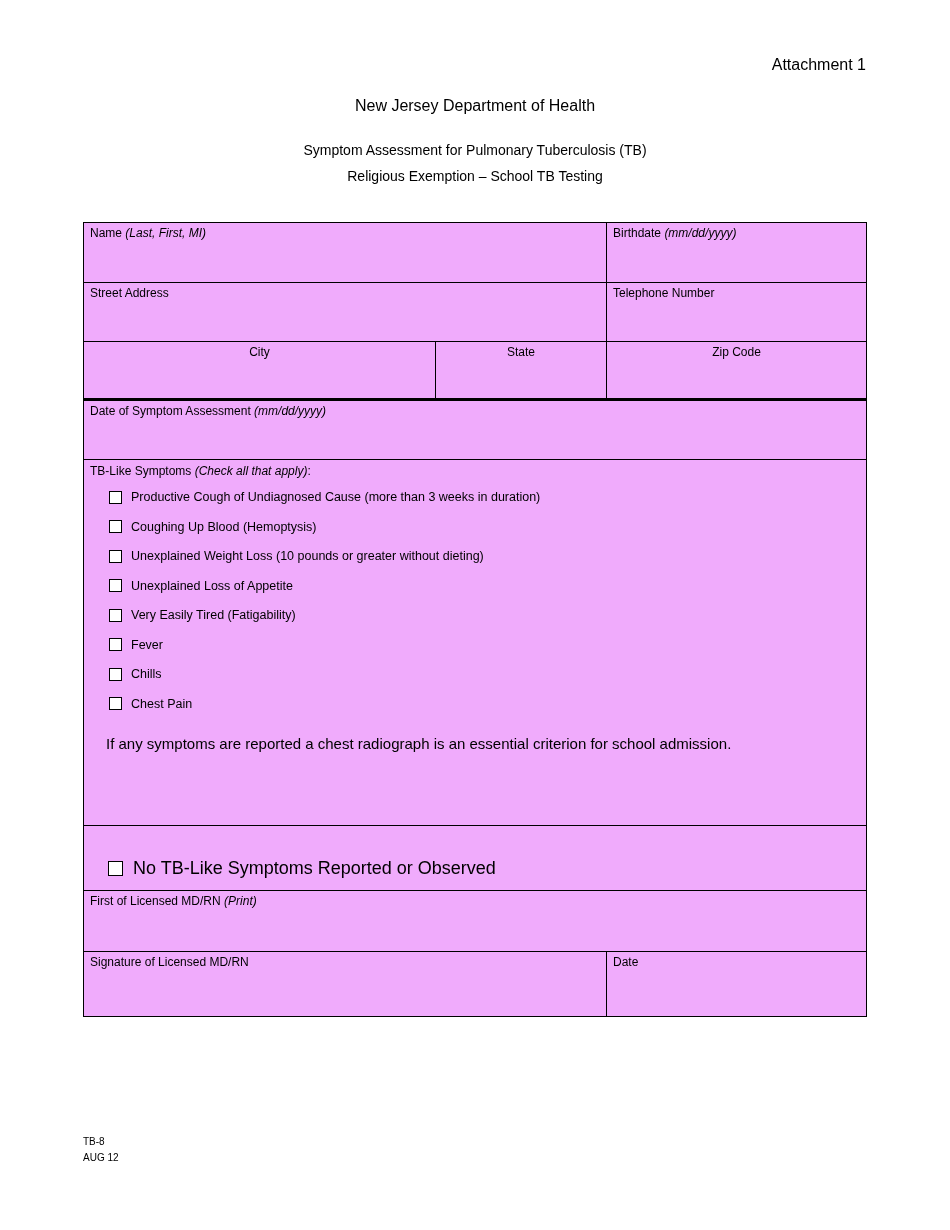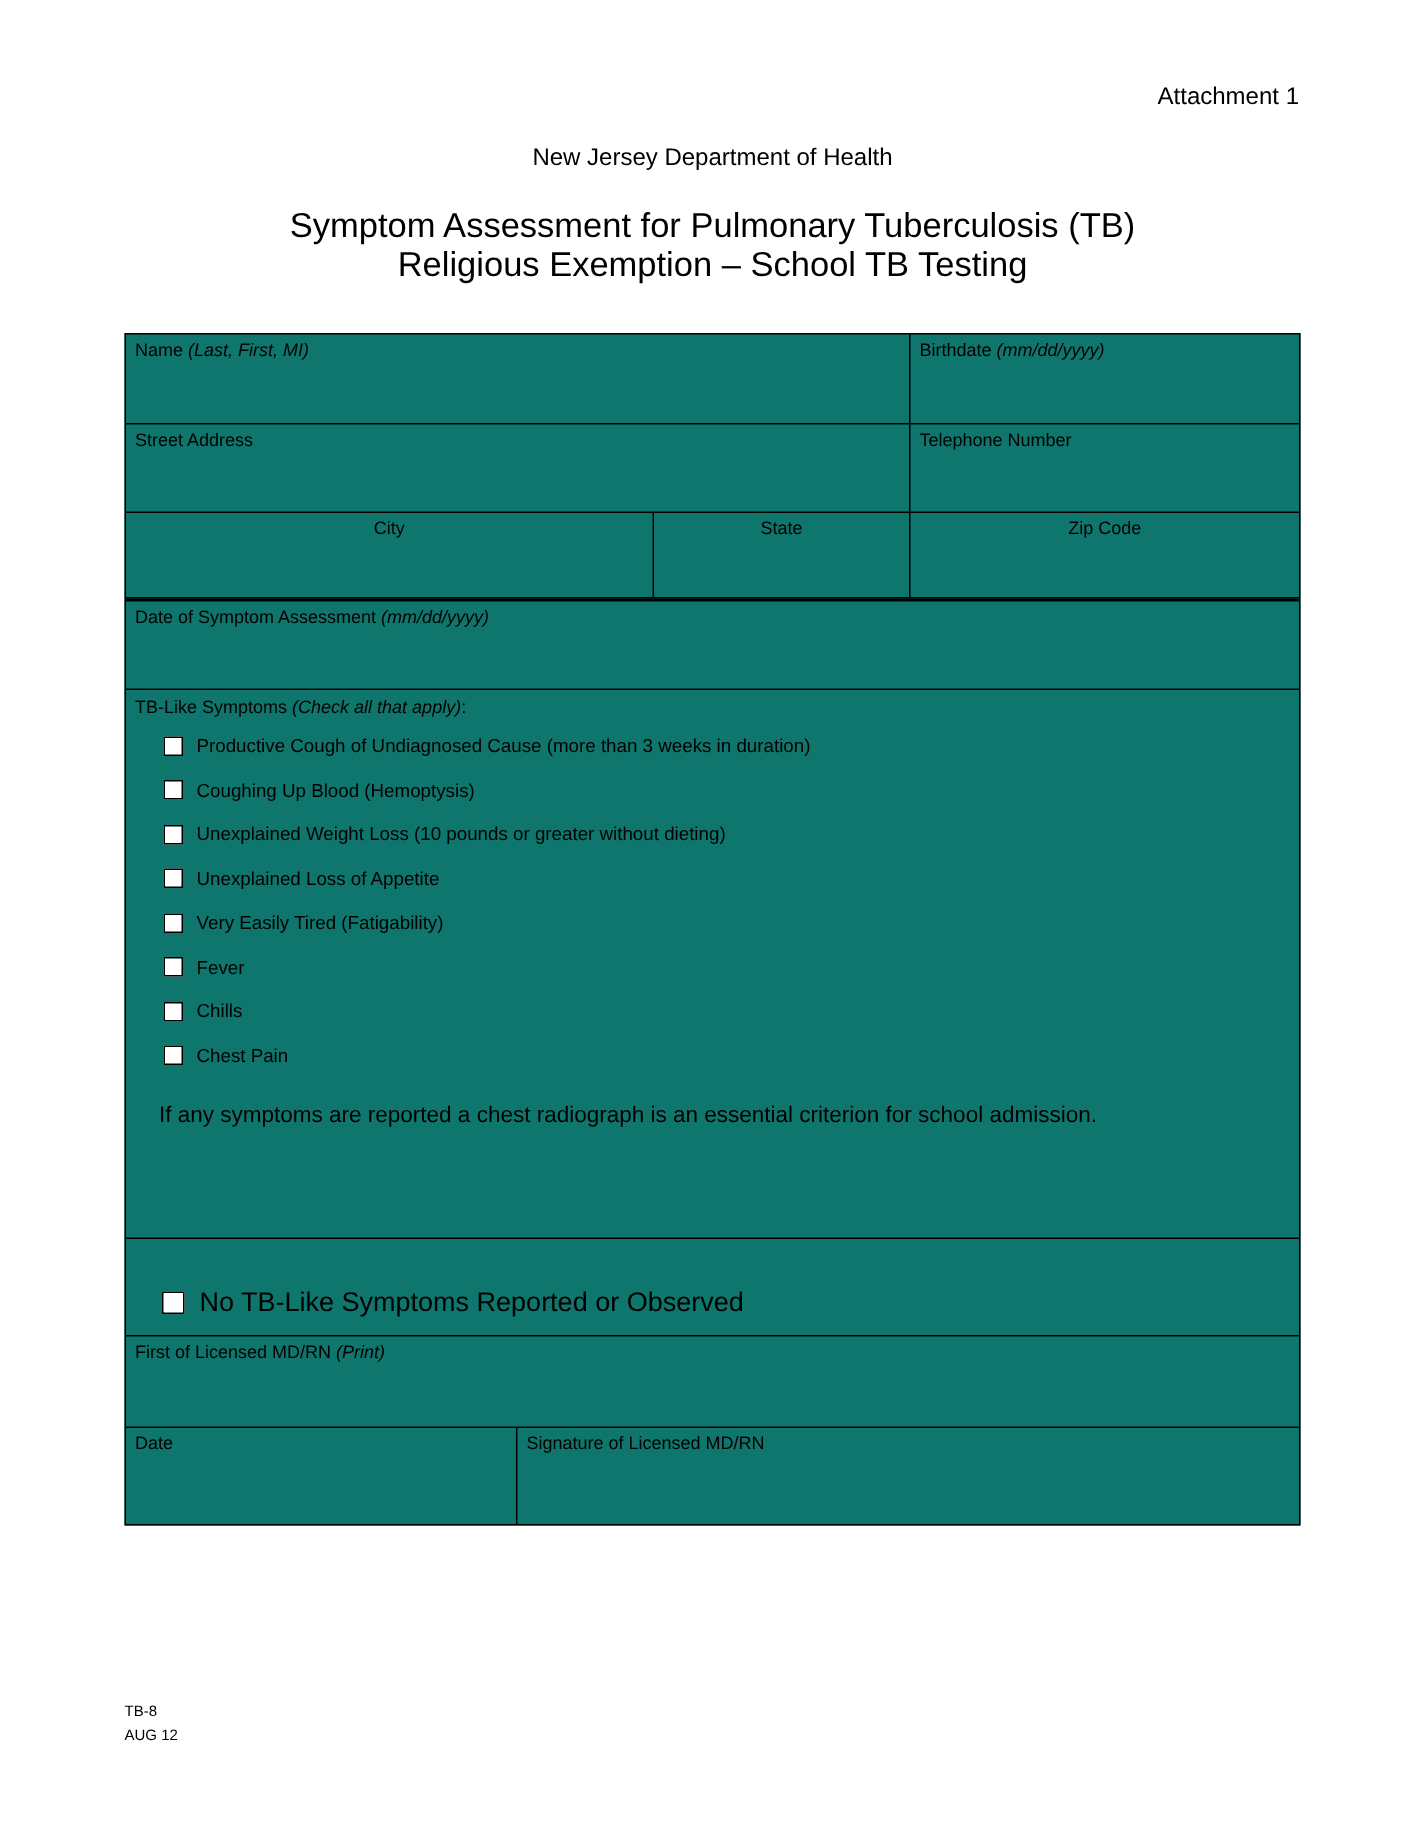--- a/index.html
+++ b/index.html
@@ -25,31 +25,31 @@
     width: 950px;
     text-align: center;
     font-size: 16px;
   }
   .doc-title {
     position: absolute;
     top: 137px;
     left: 0;
     width: 950px;
     text-align: center;
-    font-size: 23px;
+    font-size: 14px;
     line-height: 26px;
   }
   
   .form-table {
     position: absolute;
     left: 83px;
     top: 222px;
     width: 784px;
     border: 1px solid #000;
-    background: #0f766e;
+    background: #f0abfc;
   }
   .frow { display: flex; border-bottom: 1px solid #000; }
   .frow:last-child { border-bottom: none; }
   .thick-top { border-top: 2px solid #000; }
   .cell {
     position: relative;
     padding: 3px 6px;
     border-left: 1px solid #000;
     overflow: hidden;
   }
@@ -239,26 +239,26 @@
       <div class="cell w-rest">
         <div class="cell-label">
           <span>First of Licensed MD/RN</span>
           <span class="hint">(Print)</span>
         </div>
         <div class="fill-area"></div>
       </div>
     </div>
 
     <div class="frow h-64">
-      <div class="cell w-rest">
-        <div class="cell-label">Date</div>
-        <div class="fill-area"></div>
-      </div>
       <div class="cell w-main">
         <div class="cell-label">Signature of Licensed MD/RN</div>
+        <div class="fill-area"></div>
+      </div>
+      <div class="cell w-rest">
+        <div class="cell-label">Date</div>
         <div class="fill-area"></div>
       </div>
     </div>
 
   </div>
 
   <div class="footer">
     <div>TB-8</div>
     <div>AUG 12</div>
   </div>

